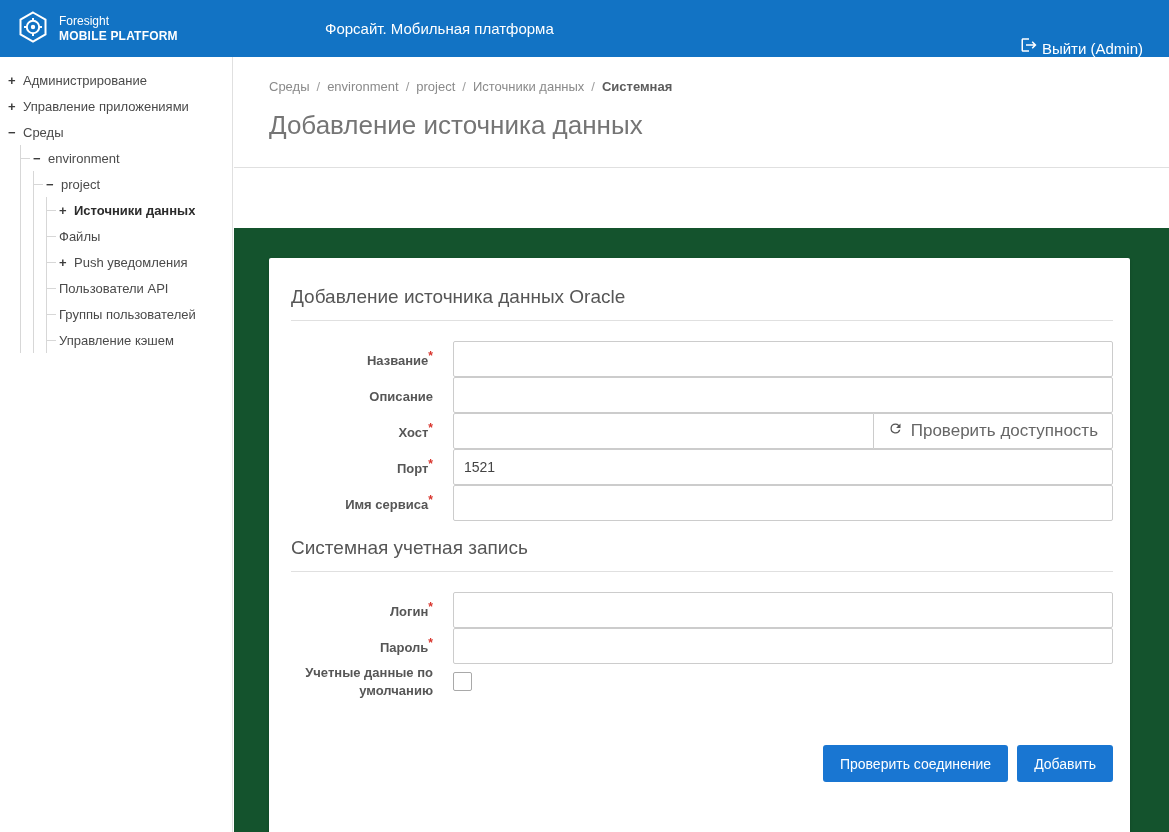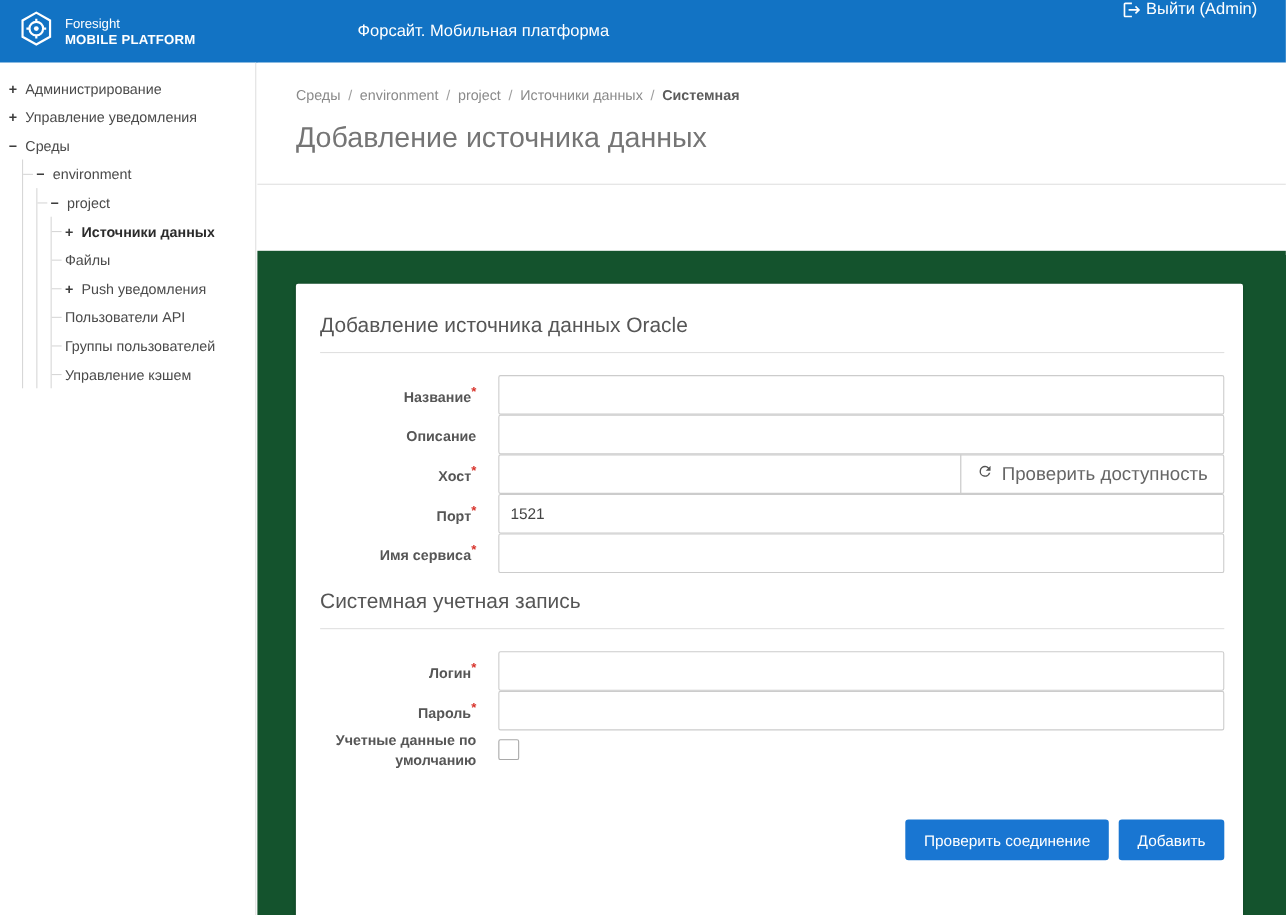--- a/index.html
+++ b/index.html
@@ -30,21 +30,21 @@
   }
   .brand-text { display: flex; flex-direction: column; line-height: 1.25; }
   .brand-name { font-size: 12px; font-weight: 400; }
   .brand-sub { font-size: 12px; font-weight: 700; letter-spacing: .2px; }
   .app-title {
     position: absolute; left: 325px; top: 0; height: 57px;
     display: flex; align-items: center;
     font-size: 15px; font-weight: 400;
   }
   .logout {
-    margin-left: auto; display: flex; align-items: flex-start; gap: 4px;
+    margin-left: auto; display: flex; align-items: flex-end; gap: 4px;
     padding: 0 26px; height: 100%; cursor: pointer; font-size: 15px;
   }
 
   
   .sidebar {
     position: absolute; top: 57px; left: 0; bottom: 0; width: 233px;
     background: #fff; border-right: 1px solid var(--line);
     padding: 10px 6px 0 8px;
     font-size: 13px; color: #4a4a4a;
   }
@@ -154,21 +154,21 @@
   </div>
 </div>
 
 <nav class="sidebar">
   <div class="trow">
     <span class="toggle">+</span>
     <span class="tlabel">Администрирование</span>
   </div>
   <div class="trow">
     <span class="toggle">+</span>
-    <span class="tlabel">Управление уведомления</span>
+    <span class="tlabel">Управление приложениями</span>
   </div>
   <div class="trow">
     <span class="toggle">−</span>
     <span class="tlabel">Среды</span>
   </div>
   <div class="branch">
     <div class="trow">
       <span class="toggle">−</span>
       <span class="tlabel">environment</span>
     </div>

